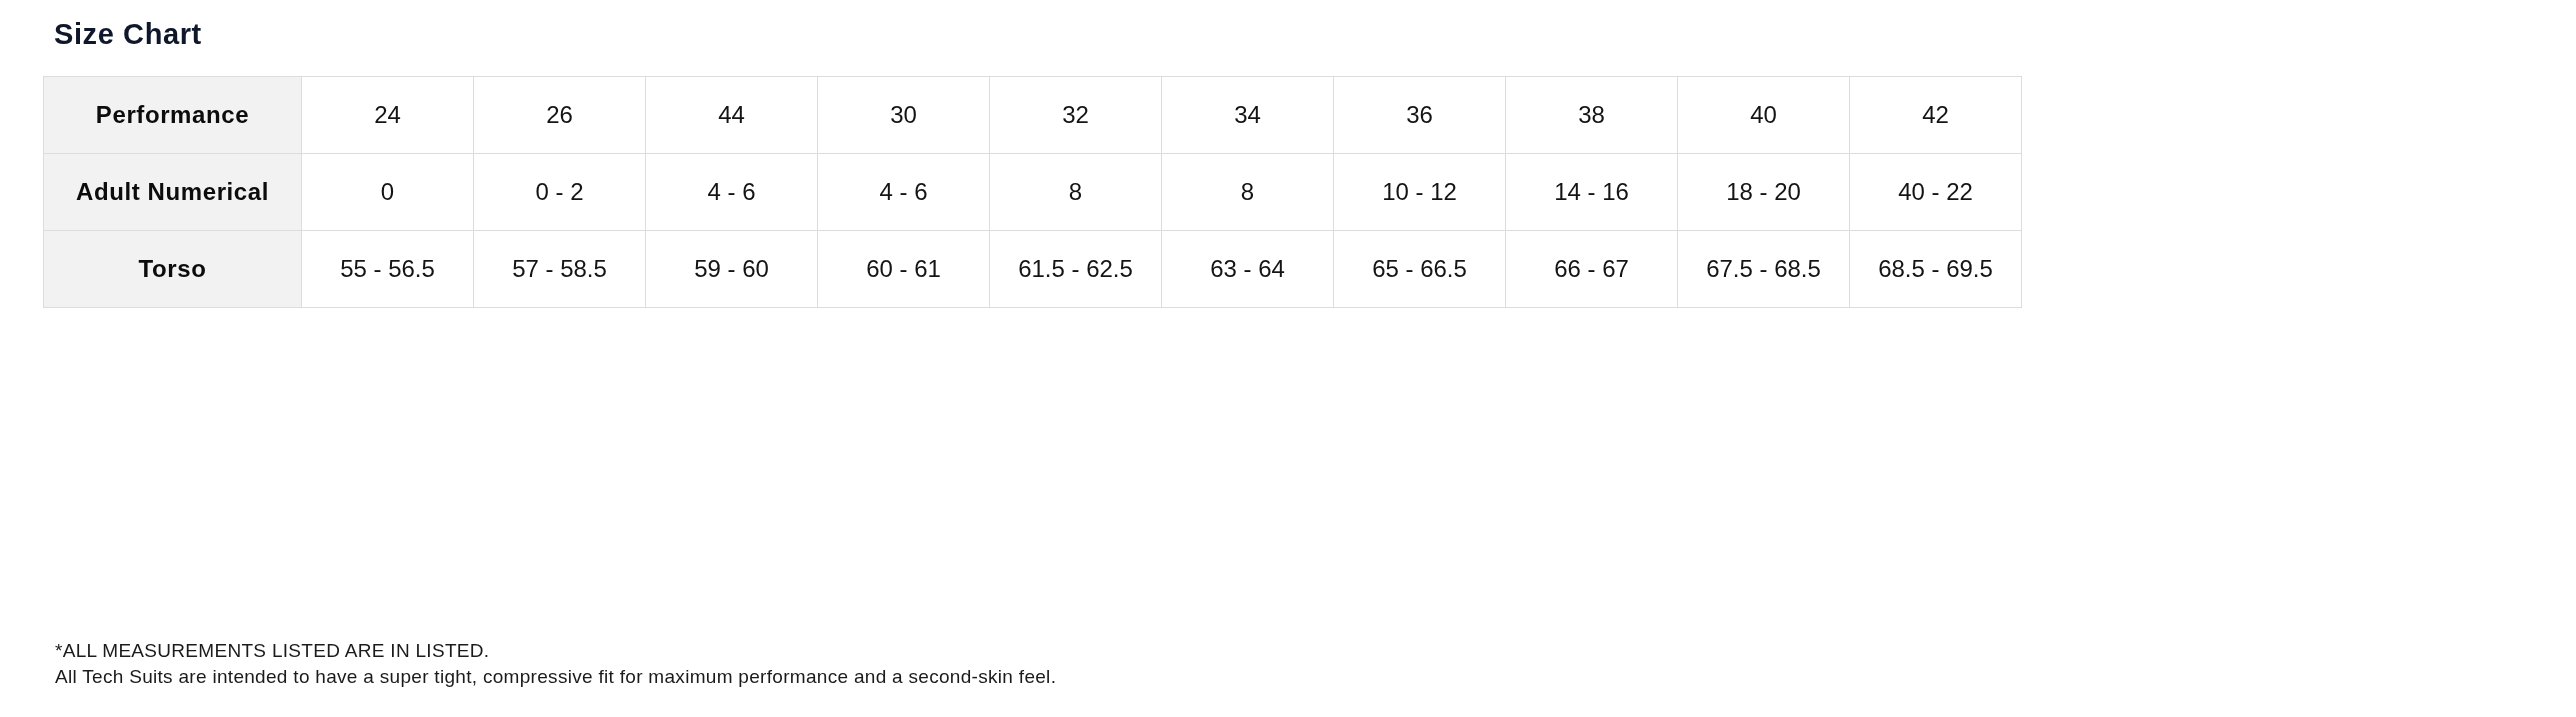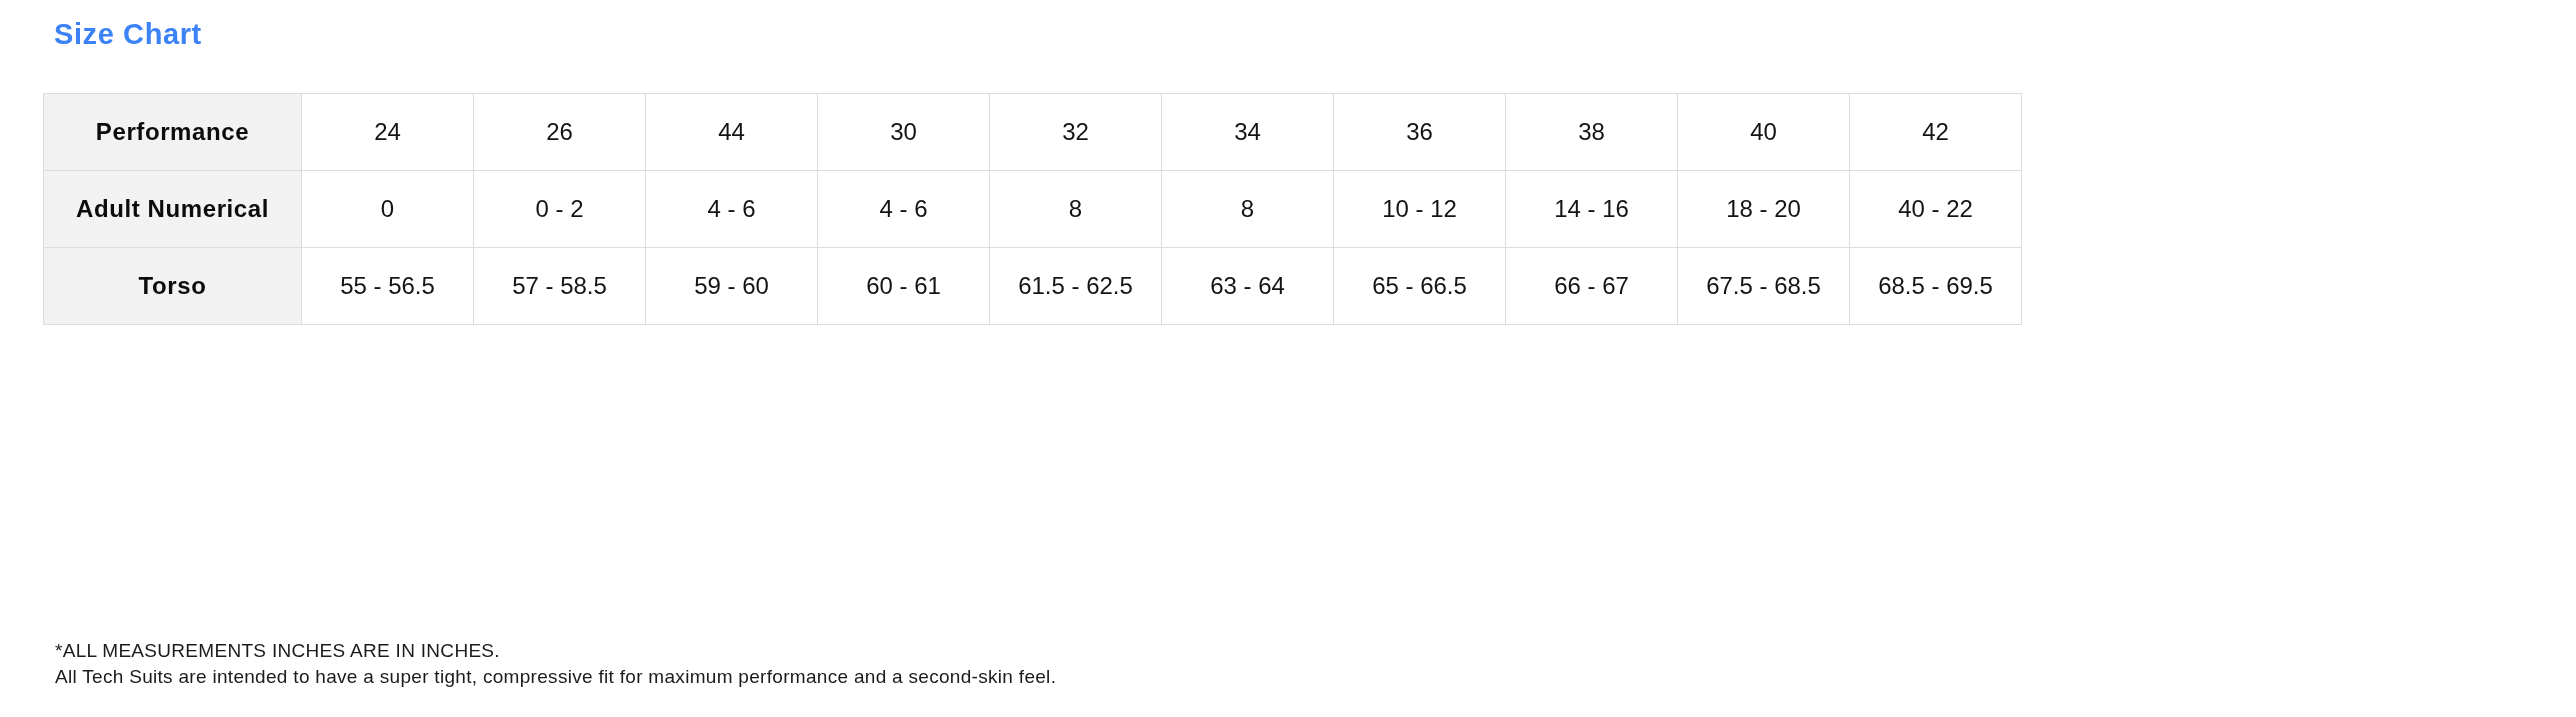--- a/index.html
+++ b/index.html
@@ -10,27 +10,27 @@
     color: #111111;
     overflow: hidden;
   }
   .page { position: relative; width: 2576px; height: 718px; }
 
   .page-title {
     position: absolute;
     left: 54px; top: 17.6px;
     font-size: 29px;
     font-weight: bold;
-    color: #3b82f6;
+    color: #0f172a;
     letter-spacing: 0.6px;
   }
 
   table.size-chart {
     position: absolute;
-    left: 43px; top: 93px;
+    left: 43px; top: 76px;
     border-collapse: collapse;
     table-layout: fixed;
   }
   table.size-chart th,
   table.size-chart td {
     border: 1.3px solid #dcdcdc;
     height: 77px;
     text-align: center;
     vertical-align: middle;
     font-size: 24px;
@@ -109,18 +109,18 @@
         <td class="size-cell">63 - 64</td>
         <td class="size-cell">65 - 66.5</td>
         <td class="size-cell">66 - 67</td>
         <td class="size-cell">67.5 - 68.5</td>
         <td class="size-cell">68.5 - 69.5</td>
       </tr>
     </tbody>
   </table>
 
   <div class="footnotes">
-    <div class="footnote-line">*ALL MEASUREMENTS INCHES ARE IN INCHES.</div>
+    <div class="footnote-line">*ALL MEASUREMENTS LISTED ARE IN LISTED.</div>
     <div class="footnote-line">All Tech Suits are intended to have a super tight, compressive fit for maximum performance and a second-skin feel.</div>
   </div>
 
 </div>
 
 
 </body></html>

